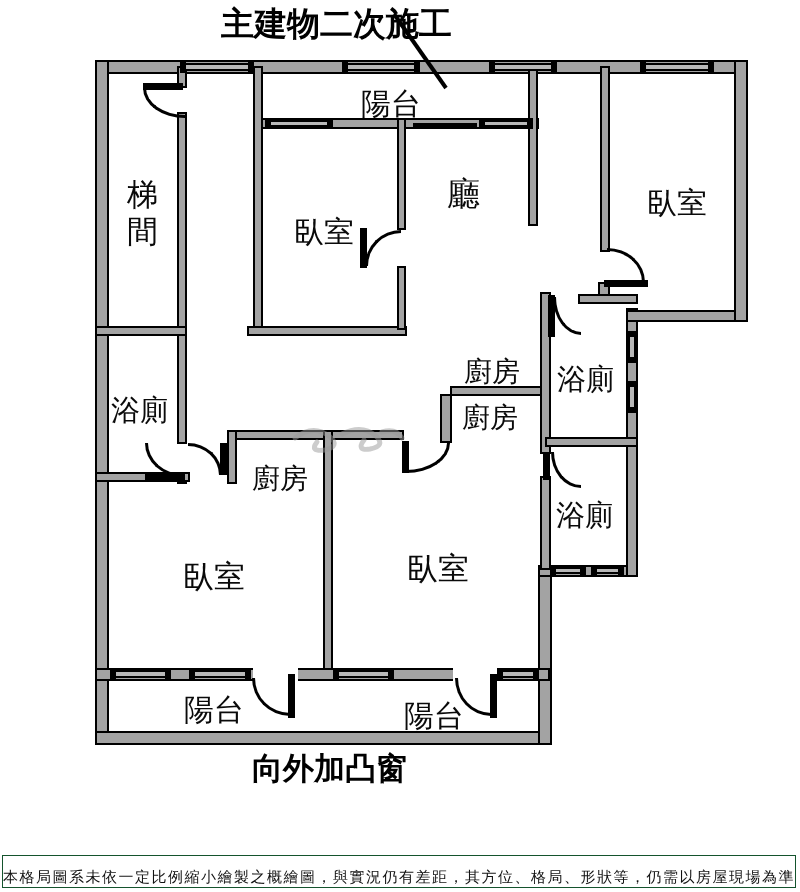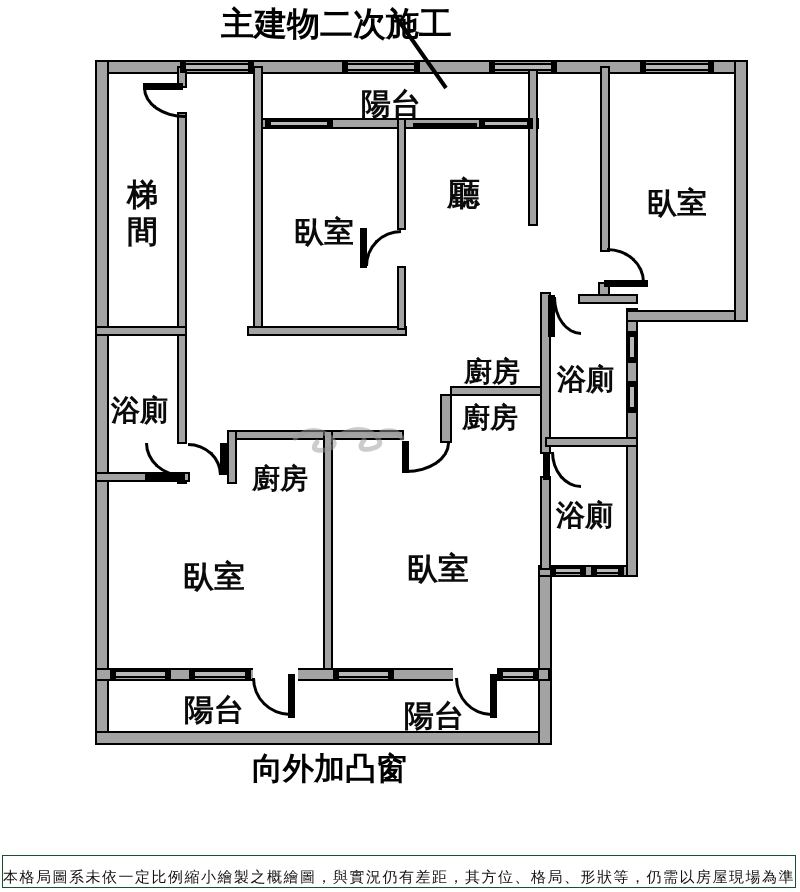--- a/index.html
+++ b/index.html
@@ -18,21 +18,21 @@
   .winv{position:absolute;width:8px;background:#b8b8b8;border-left:2px solid #000;border-right:2px solid #000;box-sizing:border-box;}
   .winv::before,.winv::after{content:"";position:absolute;left:-4px;right:-4px;height:6px;background:#000;}
   .winv::before{top:-3px}.winv::after{bottom:-3px}
   
   .arc{position:absolute;box-sizing:border-box;}
   .arc-bl{border-left:3px solid #000;border-bottom:3px solid #000;border-bottom-left-radius:100%;}
   .arc-tl{border-left:3px solid #000;border-top:3px solid #000;border-top-left-radius:100%;}
   .arc-tr{border-right:3px solid #000;border-top:3px solid #000;border-top-right-radius:100%;}
   .arc-br{border-right:3px solid #000;border-bottom:3px solid #000;border-bottom-right-radius:100%;}
   
-  .rlabel{position:absolute;font-weight:bold;color:#0a0a0a;white-space:nowrap;}
+  .rlabel{position:absolute;font-weight:normal;color:#0a0a0a;white-space:nowrap;}
   .vert{white-space:normal;width:1.05em;line-height:1.2;}
   .anno{position:absolute;font-weight:bold;color:#000;white-space:nowrap;}
   .title{position:absolute;font-family:"Liberation Serif",serif;font-weight:bold;white-space:nowrap;}
   .disclaimer-box{position:absolute;left:2px;top:855px;width:792px;height:31px;
      border:1px solid #14532d;background:#fff;display:flex;align-items:flex-end;justify-content:center;}
   .disclaimer-text{font-family:"Liberation Serif",serif;font-size:15px;color:#111;
      letter-spacing:1.5px;white-space:nowrap;}
   .slide{position:absolute;background:#000;}
   .wm{position:absolute;opacity:.5;}
 </style>

